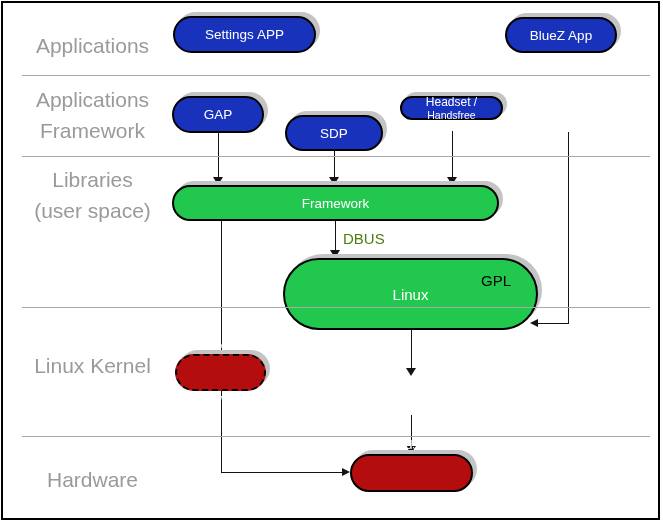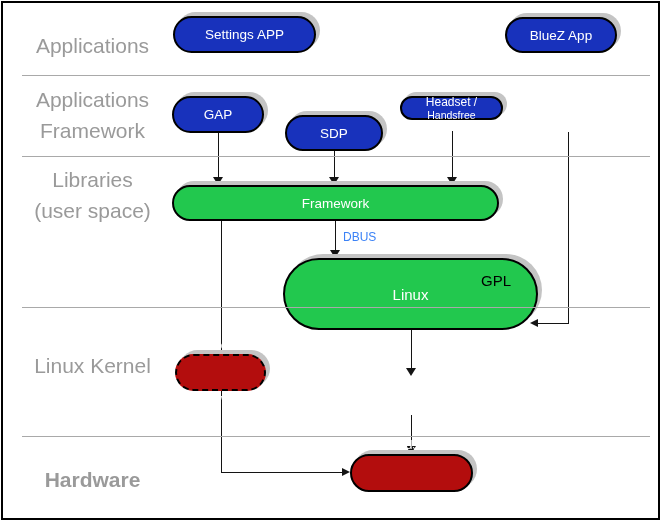--- a/index.html
+++ b/index.html
@@ -76,22 +76,22 @@
     border-right: 8px solid var(--line-black, #141414);
   }
   .arrR {
     position: absolute; width: 0; height: 0; z-index: 1;
     border-top: 4px solid transparent;
     border-bottom: 4px solid transparent;
     border-left: 8px solid var(--line-black, #141414);
   }
   .edge-label {
     position: absolute;
-    color: #3b82f6;
-    font-size: 12px;
+    color: #4d7c0f;
+    font-size: 15px;
     z-index: 2;
     white-space: nowrap;
   }
   .gpl-badge {
     position: absolute;
     top: 12px;
     right: 25px;
     color: #000;
     font-size: 15px;
   }
@@ -106,21 +106,21 @@
   #n-framework { left: 172px; top: 185px; width: 327px; height: 36px; font-size: 13.5px; }
   #n-bluez     { left: 283px; top: 258px; width: 255px; height: 72px; font-size: 15px; }
   #n-btpower   { left: 175px; top: 354px; width: 91px;  height: 37px; font-size: 11px; line-height: 1.3; }
   #n-uart      { left: 348px; top: 376px; width: 126px; height: 39px; font-size: 13.5px; }
   #n-chipset   { left: 350px; top: 454px; width: 123px; height: 38px; font-size: 13px; line-height: 1.25; }
   
   #L-apps    { top: 30px; }
   #L-appsfw  { top: 84px; }
   #L-libs    { top: 164px; }
   #L-kernel  { top: 350px; }
-  #L-hw      { top: 464px; font-weight: bold; }
+  #L-hw      { top: 464px; }
   
   #sep1 { top: 75px; }
   #sep2 { top: 156px; }
   #sep3 { top: 307px; }
   #sep4 { top: 436px; }
 </style>
 </head>
 <body>
 
 <div class="stage">

